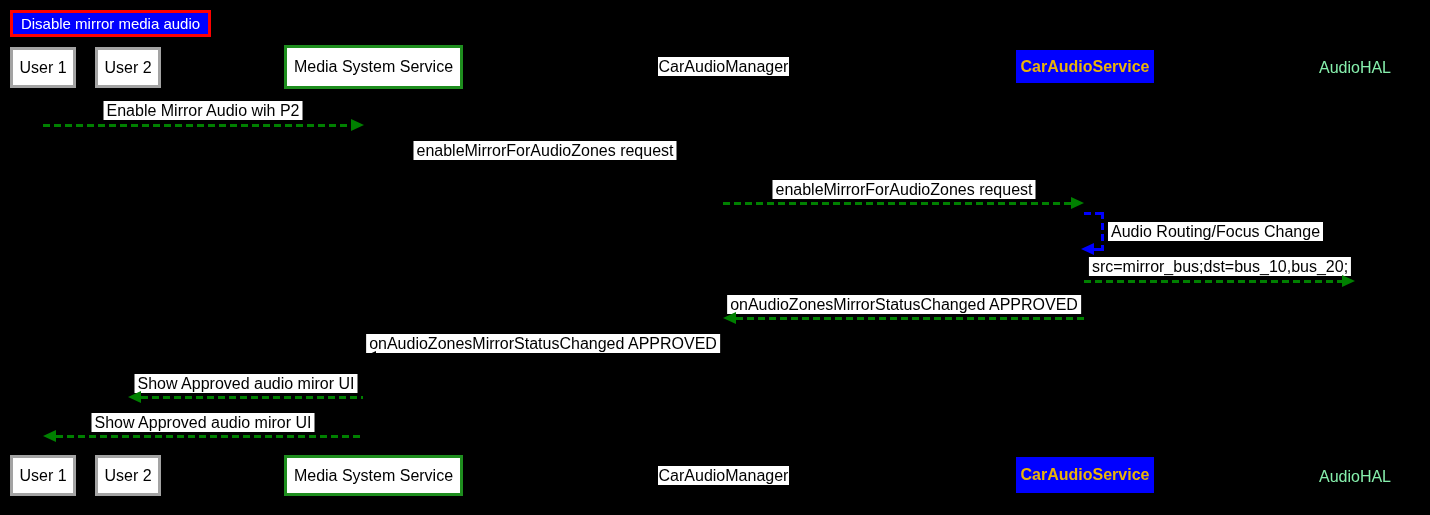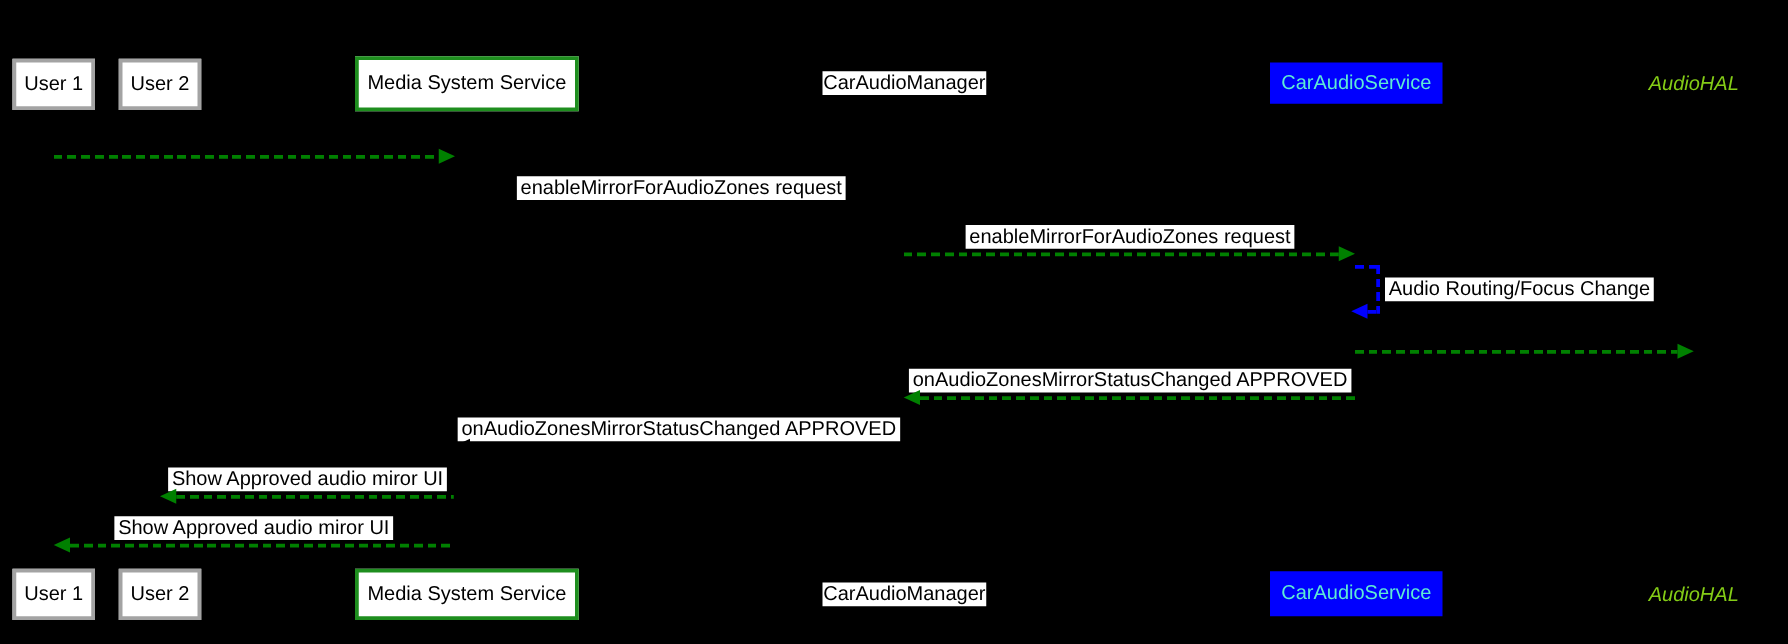--- a/index.html
+++ b/index.html
@@ -17,23 +17,23 @@
     white-space:nowrap;
   }
 
   
   .pbox{
     position:absolute;display:flex;align-items:center;justify-content:center;
     font-size:16px;white-space:nowrap;
   }
   .box-red{background:#ffffff;border:3px solid #a3a3a3;color:#000000;}
   .box-green{background:#ffffff;border:3px solid #1e8e1e;color:#000000;margin-left:10px;}
-  .box-blue{background:#0000ff;color:#5eead4;}
+  .box-blue{background:#0000ff;color:#eab308;font-weight:bold;}
   .label-white{background:#ffffff;color:#000000;}
-  .text-plain{background:transparent;color:#84cc16;font-style:italic;}
+  .text-plain{background:transparent;color:#86efac;}
 
   .p-user1-t{left:10px;top:47px;width:66px;height:41px;}
   .p-user2-t{left:95px;top:47px;width:66px;height:41px;}
   .p-mss-t{left:274px;top:45px;width:179px;height:44px;}
   .p-cam-t{left:658px;top:57px;width:131px;height:19px;}
   .p-cas-t{left:1016px;top:50px;width:138px;height:33px;}
   .p-hal-t{left:1316px;top:58px;width:78px;height:19px;}
 
   .p-user1-b{left:10px;top:455px;width:66px;height:41px;}
   .p-user2-b{left:95px;top:455px;width:66px;height:41px;}
@@ -104,20 +104,21 @@
   .a8-head{left:128px;top:391px;}
   
   .a9-line{left:56px;top:435px;width:307px;}
   .a9-head{left:43px;top:430px;}
 </style>
 </head>
 <body>
 
 <div class="stage">
 
+  <div class="title-box">Disable mirror media audio</div>
 
   <div class="lifeline ll-user1"></div>
   <div class="lifeline ll-user2"></div>
   <div class="lifeline ll-mss"></div>
   <div class="lifeline ll-cam"></div>
   <div class="lifeline ll-cas"></div>
   <div class="lifeline ll-hal"></div>
 
   <div class="pbox box-red p-user1-t">User 1</div>
   <div class="pbox box-red p-user2-t">User 2</div>
@@ -126,37 +127,39 @@
   <div class="pbox box-blue p-cas-t">CarAudioService</div>
   <div class="pbox text-plain p-hal-t">AudioHAL</div>
 
   <div class="pbox box-red p-user1-b">User 1</div>
   <div class="pbox box-red p-user2-b">User 2</div>
   <div class="pbox box-green p-mss-b">Media System Service</div>
   <div class="pbox label-white p-cam-b">CarAudioManager</div>
   <div class="pbox box-blue p-cas-b">CarAudioService</div>
   <div class="pbox text-plain p-hal-b">AudioHAL</div>
 
+  <div class="mlabel centered ml-1">Enable Mirror Audio wih P2</div>
   <div class="aline dash-green a1-line"></div>
   <div class="ahead ahead-r-green a1-head"></div>
 
   <div class="mlabel centered ml-2">enableMirrorForAudioZones request</div>
   <div class="aline dash-black a2-line"></div>
   <div class="ahead ahead-r-black a2-head"></div>
 
   <div class="mlabel centered ml-3">enableMirrorForAudioZones request</div>
   <div class="aline dash-green a3-line"></div>
   <div class="ahead ahead-r-green a3-head"></div>
 
   <div class="mlabel ml-4">Audio Routing/Focus Change</div>
   <div class="aline dash-blue-h sl-top"></div>
   <div class="dash-blue-v sl-right"></div>
   <div class="aline dash-blue-h sl-bottom"></div>
   <div class="ahead ahead-l-blue sl-head"></div>
 
+  <div class="mlabel centered ml-5">src=mirror_bus;dst=bus_10,bus_20;</div>
   <div class="aline dash-green a5-line"></div>
   <div class="ahead ahead-r-green a5-head"></div>
 
   <div class="mlabel centered ml-6">onAudioZonesMirrorStatusChanged APPROVED</div>
   <div class="aline dash-green a6-line"></div>
   <div class="ahead ahead-l-green a6-head"></div>
 
   <div class="mlabel centered ml-7">onAudioZonesMirrorStatusChanged APPROVED</div>
   <div class="aline dash-black a7-line"></div>
   <div class="ahead ahead-l-black a7-head"></div>

